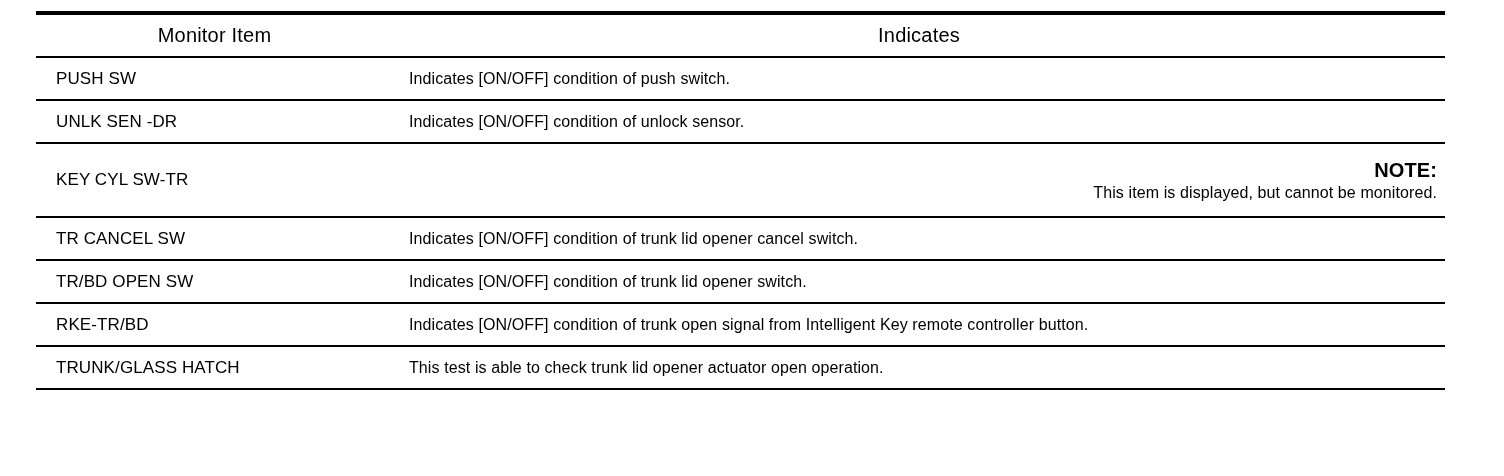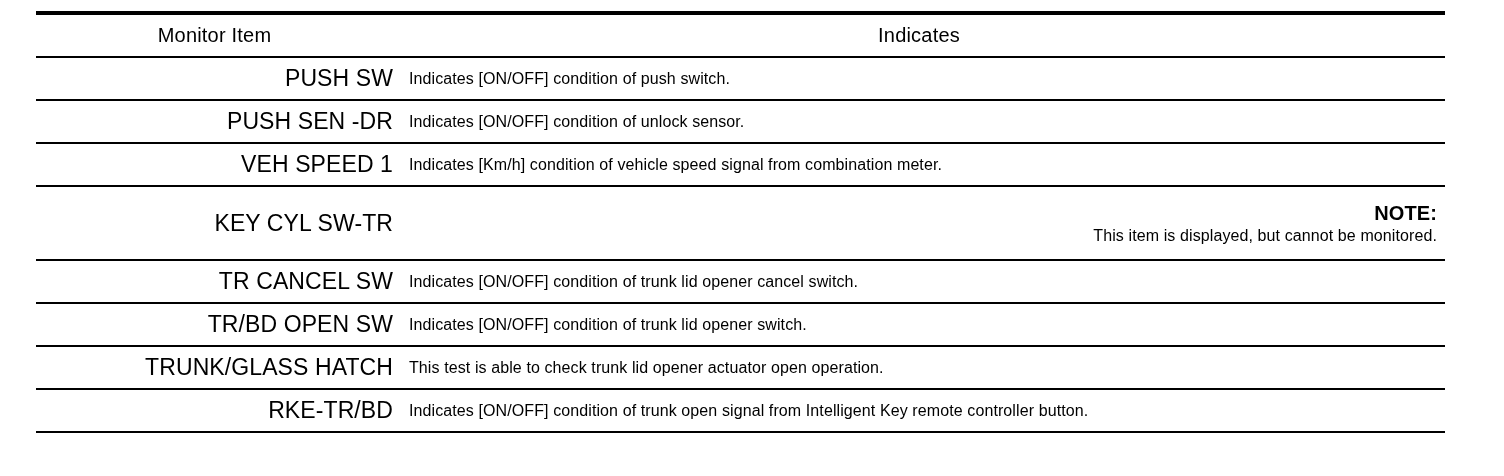--- a/index.html
+++ b/index.html
@@ -72,22 +72,22 @@
   }
 
   .body-row.tall td {
     height: 72px;
     vertical-align: middle;
   }
 
   .cell-item-text {
     display: block;
     padding-left: 20px;
-    font-size: 23px;
-    text-align: right;
+    font-size: 17px;
+    text-align: left;
     letter-spacing: 0.1px;
     white-space: nowrap;
   }
 
   .cell-content-text {
     display: block;
     padding-left: 16px;
     padding-right: 8px;
     font-size: 16px;
     text-align: left;
@@ -143,35 +143,27 @@
         <td class="cell-item">
           <span class="cell-item-text">PUSH SW</span>
         </td>
         <td>
           <span class="cell-content-text">Indicates [ON/OFF] condition of push switch.</span>
         </td>
       </tr>
 
       <tr class="body-row">
         <td class="cell-item">
-          <span class="cell-item-text">PUSH SEN -DR</span>
+          <span class="cell-item-text">UNLK SEN -DR</span>
         </td>
         <td>
           <span class="cell-content-text">Indicates [ON/OFF] condition of unlock sensor.</span>
         </td>
       </tr>
 
-      <tr class="body-row">
-        <td class="cell-item">
-          <span class="cell-item-text">VEH SPEED 1</span>
-        </td>
-        <td>
-          <span class="cell-content-text">Indicates [Km/h] condition of vehicle speed signal from combination meter.</span>
-        </td>
-      </tr>
 
       <tr class="body-row tall">
         <td class="cell-item">
           <span class="cell-item-text">KEY CYL SW-TR</span>
         </td>
         <td>
           <span class="note-block">
             <span class="note-title">NOTE:</span>
             <span class="note-body">This item is displayed, but cannot be monitored.</span>
           </span>
@@ -192,32 +184,32 @@
           <span class="cell-item-text">TR/BD OPEN SW</span>
         </td>
         <td>
           <span class="cell-content-text">Indicates [ON/OFF] condition of trunk lid opener switch.</span>
         </td>
       </tr>
 
 
       <tr class="body-row">
         <td class="cell-item">
+          <span class="cell-item-text">RKE-TR/BD</span>
+        </td>
+        <td>
+          <span class="cell-content-text">Indicates [ON/OFF] condition of trunk open signal from Intelligent Key remote controller button.</span>
+        </td>
+      </tr>
+
+      <tr class="body-row">
+        <td class="cell-item">
           <span class="cell-item-text">TRUNK/GLASS HATCH</span>
         </td>
         <td>
           <span class="cell-content-text">This test is able to check trunk lid opener actuator open operation.</span>
-        </td>
-      </tr>
-
-      <tr class="body-row">
-        <td class="cell-item">
-          <span class="cell-item-text">RKE-TR/BD</span>
-        </td>
-        <td>
-          <span class="cell-content-text">Indicates [ON/OFF] condition of trunk open signal from Intelligent Key remote controller button.</span>
         </td>
       </tr>
 
     </tbody>
   </table>
 
 </div>
 
 </body></html>

